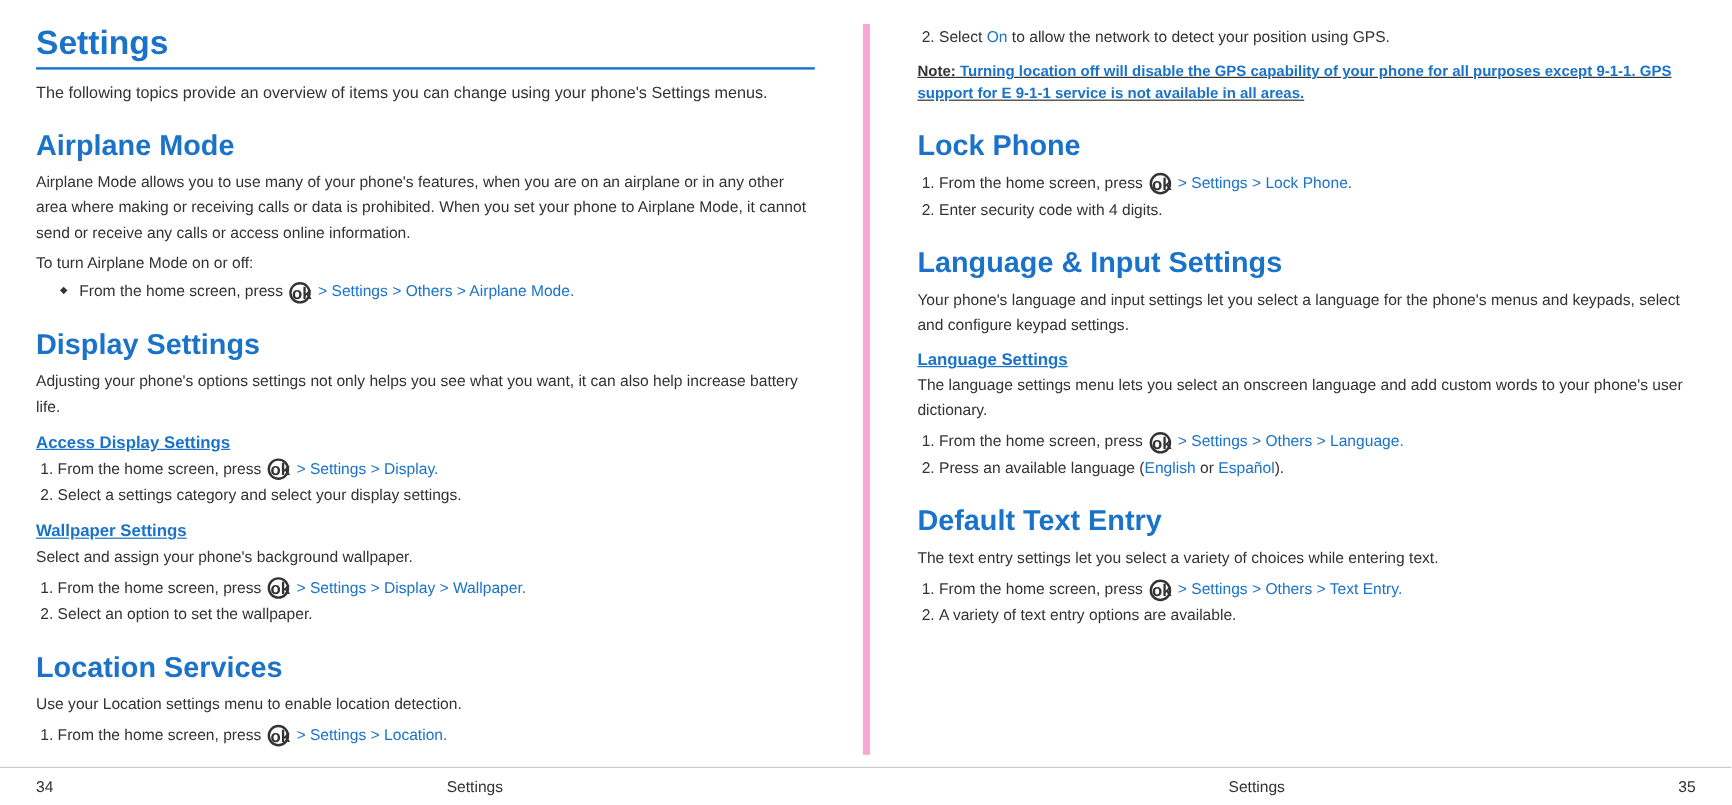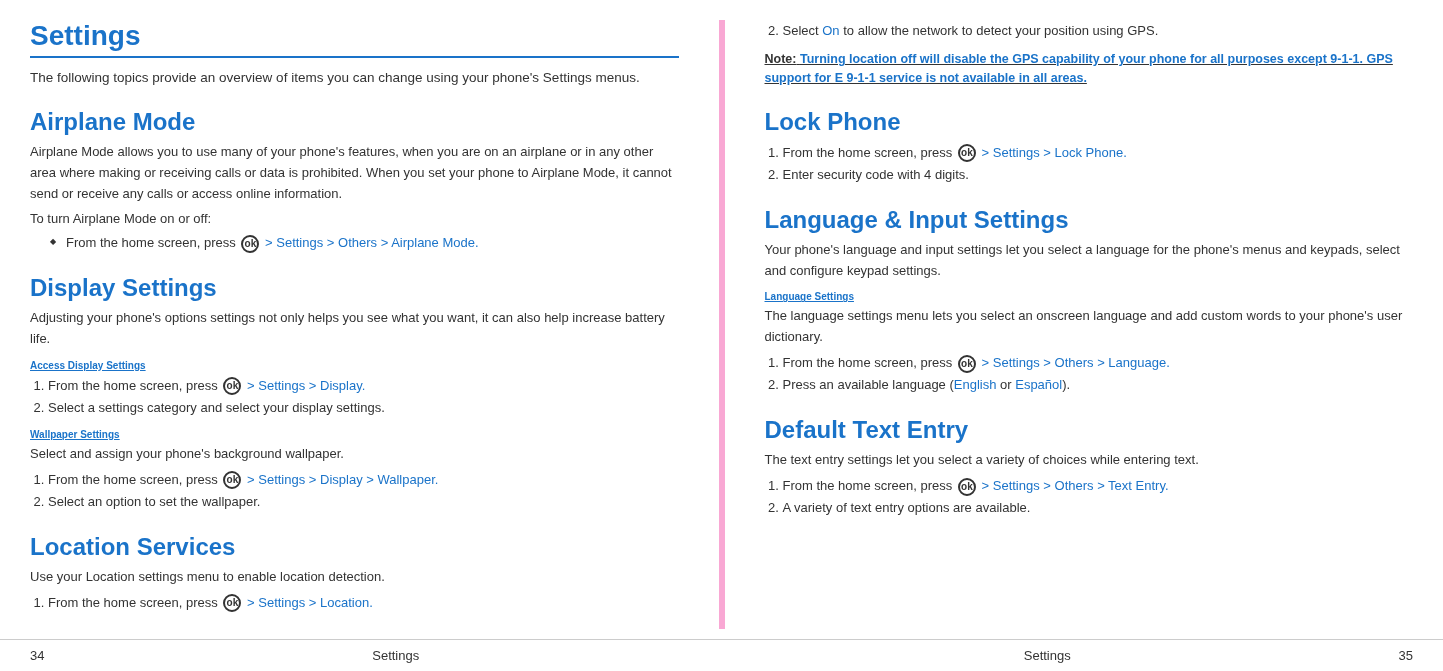--- a/index.html
+++ b/index.html
@@ -44,21 +44,21 @@
       line-height: 1.5;
     }
     .section-title {
       font-size: 24px;
       font-weight: bold;
       color: #1a73c9;
       margin-bottom: 6px;
       margin-top: 20px;
     }
     .subsection-title {
-      font-size: 10px;
+      font-size: 14px;
       font-weight: bold;
       color: #1a73c9;
       text-decoration: underline;
       margin-bottom: 4px;
       margin-top: 10px;
     }
     .body-text {
       font-size: 13px;
       color: #333;
       line-height: 1.6;
@@ -102,21 +102,21 @@
       color: #1a73c9;
     }
     .ok-icon {
       display: inline-block;
       width: 18px;
       height: 18px;
       border-radius: 50%;
       border: 2px solid #333;
       text-align: center;
       line-height: 14px;
-      font-size: 10px;
+      font-size: 14px;
       font-weight: bold;
       vertical-align: middle;
       margin: 0 2px;
     }
     .footer {
       display: flex;
       justify-content: space-between;
       border-top: 1px solid #ccc;
       padding: 8px 30px;
       font-size: 13px;

